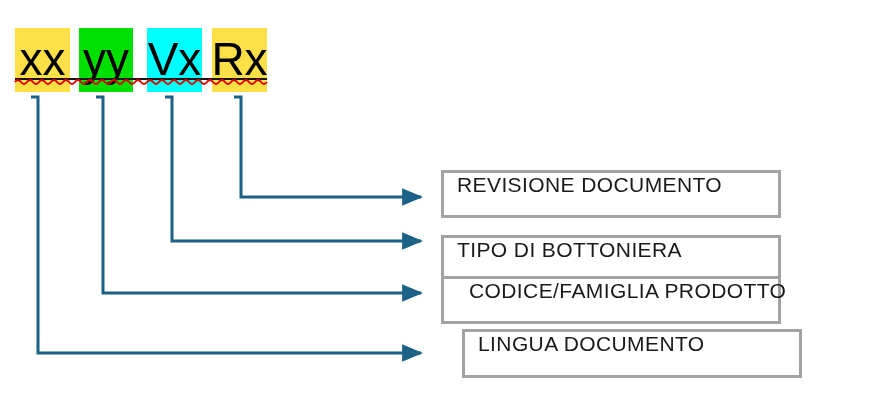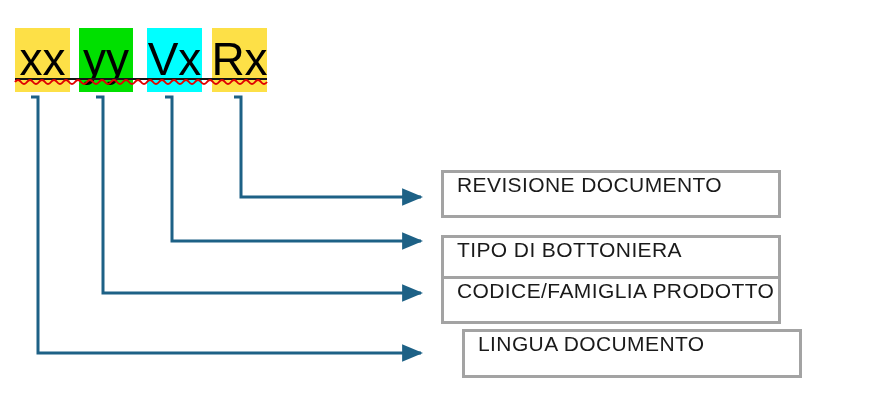--- a/index.html
+++ b/index.html
@@ -108,20 +108,20 @@
 
     <path d="M 31 97 L 38 97 L 38 353 L 421 353" fill="none" stroke="#1d6186" stroke-width="3" marker-end="url(#arrow)"></path>
   </svg>
 
   <div class="label-box" style="top:170px;height:48px;">
     <span class="label-text">REVISIONE DOCUMENTO</span>
   </div>
   <div class="label-box" style="top:223px;height:48px;margin-top:12px;">
     <span class="label-text">TIPO DI BOTTONIERA</span>
   </div>
-  <div class="label-box" style="top:276px;height:48px;">
+  <div class="label-box" style="top:276px;height:48px;padding-left:12px;">
     <span class="label-text">CODICE/FAMIGLIA PRODOTTO</span>
   </div>
   <div class="label-box" style="top:329px;height:49px;margin-left:21px;">
     <span class="label-text">LINGUA DOCUMENTO</span>
   </div>
 
 </div>
 
 </body></html>

